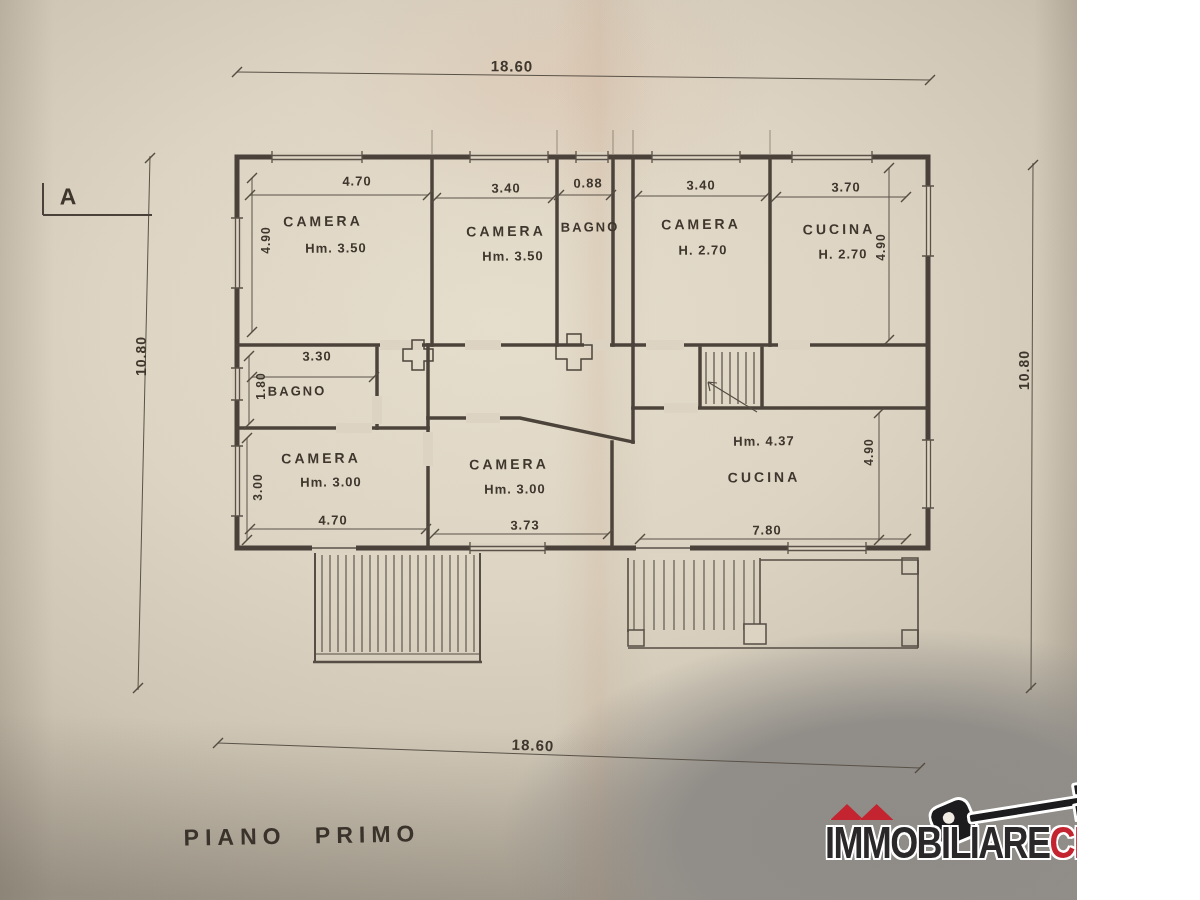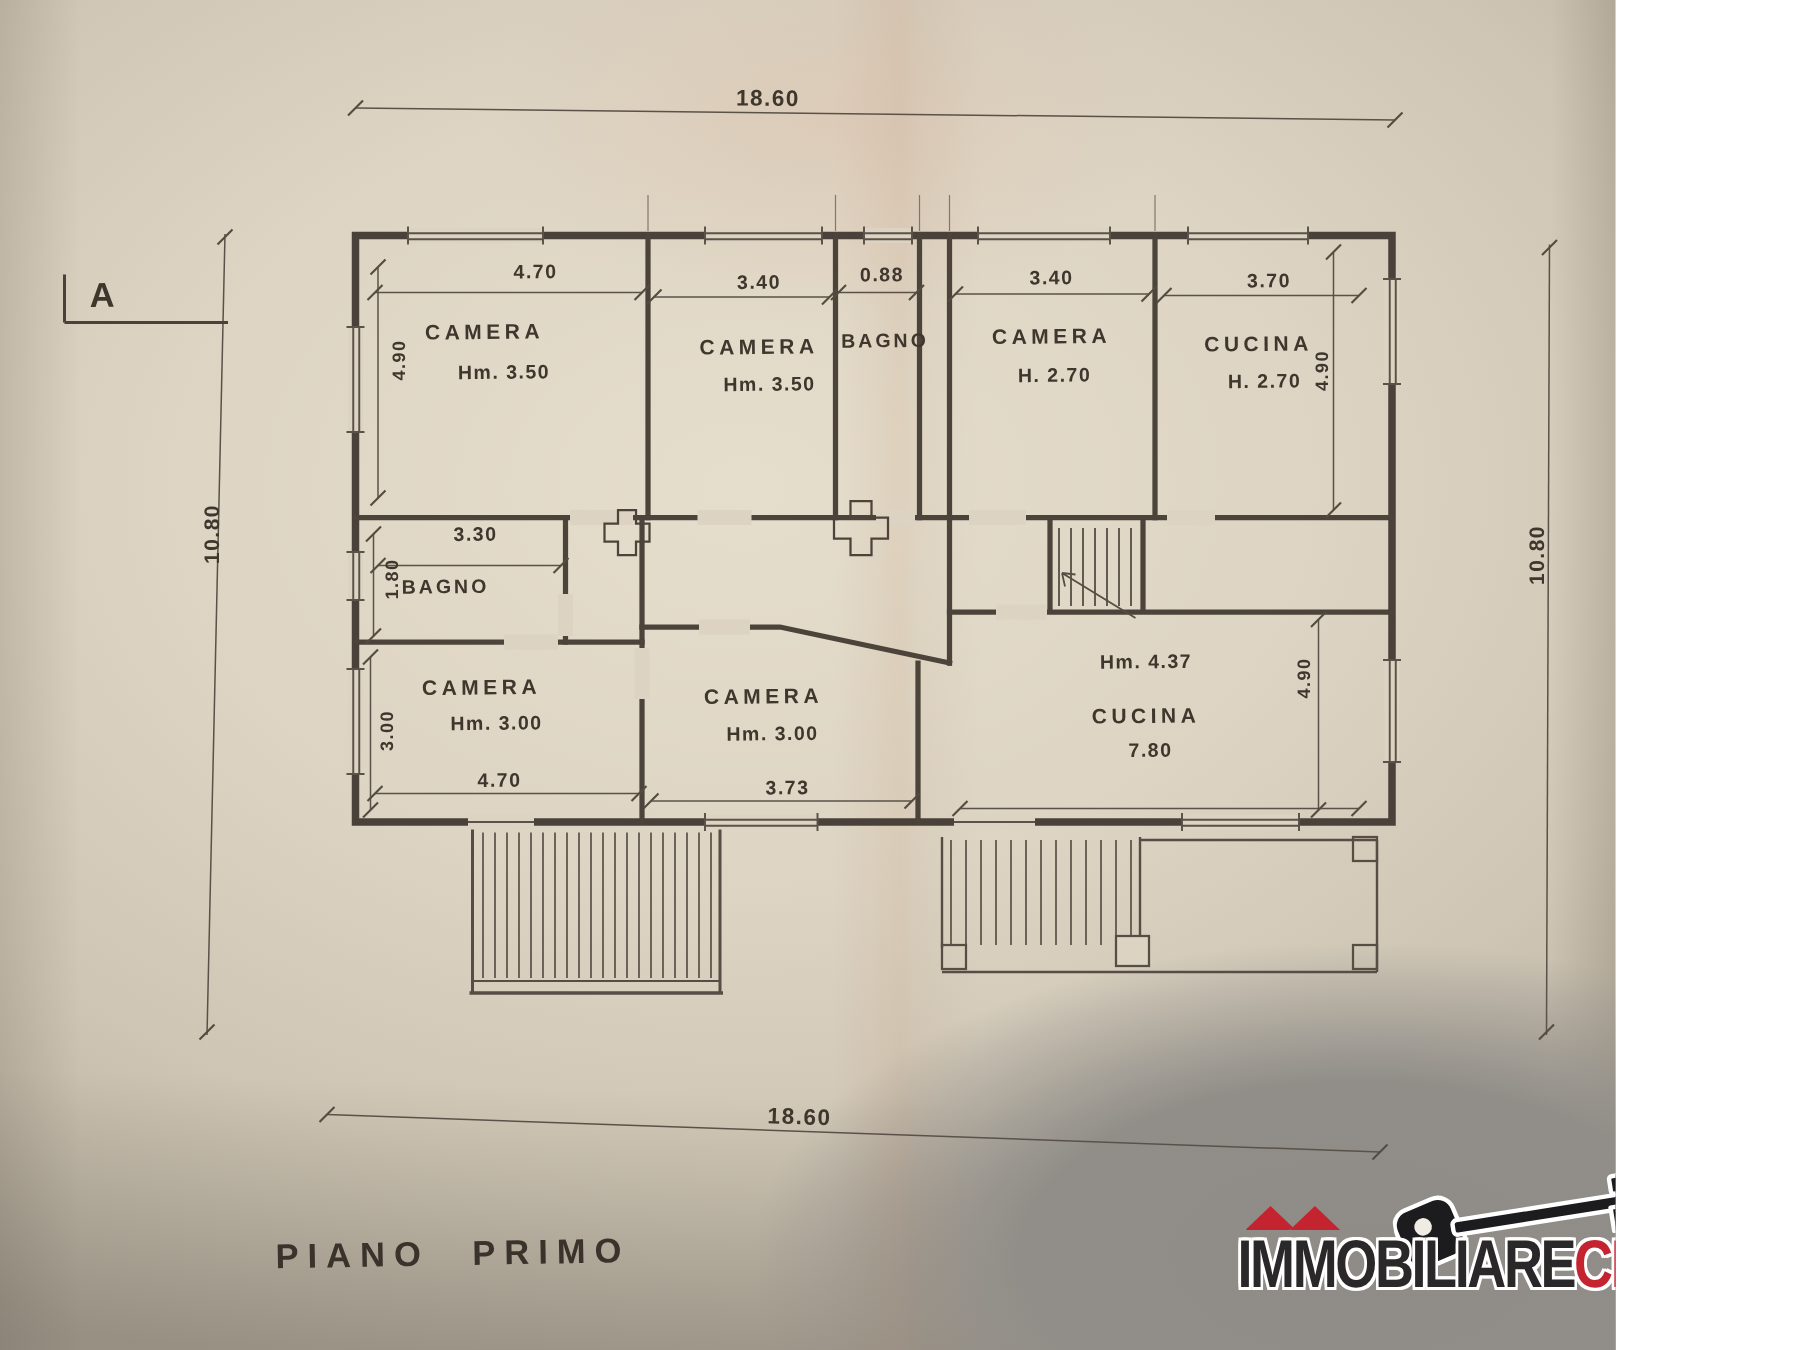--- a/index.html
+++ b/index.html
@@ -251,21 +251,21 @@
   <div class="lbl ht" style="left:331px;top:482px">Hm. 3.00</div>
   <div class="lbl dm" style="left:333px;top:520px">4.70</div>
   <div class="lbl sd rot" style="left:258px;top:487px">3.00</div>
 
   <div class="lbl nm" style="left:509px;top:464px">CAMERA</div>
   <div class="lbl ht" style="left:515px;top:489px">Hm. 3.00</div>
   <div class="lbl dm" style="left:525px;top:525px">3.73</div>
 
   <div class="lbl ht" style="left:764px;top:441px">Hm. 4.37</div>
   <div class="lbl nm" style="left:764px;top:477px">CUCINA</div>
-  <div class="lbl dm" style="left:767px;top:500px">7.80</div>
+  <div class="lbl dm" style="left:767px;top:530px">7.80</div>
   <div class="lbl sd rot" style="left:869px;top:452px">4.90</div>
 
   <div class="title">PIANO PRIMO</div>
 
   <div class="logo">
     <svg class="logo-key" viewBox="0 0 200 55">
       <g stroke="#ffffff" stroke-width="3" fill="#1c1c1e" stroke-linejoin="round">
         <rect x="3" y="6" width="42" height="42" rx="11" transform="rotate(-14 24 27)"></rect>
         <rect x="40" y="21" width="126" height="10" rx="3"></rect>
         <rect x="150" y="8" width="22" height="12" rx="2"></rect>

